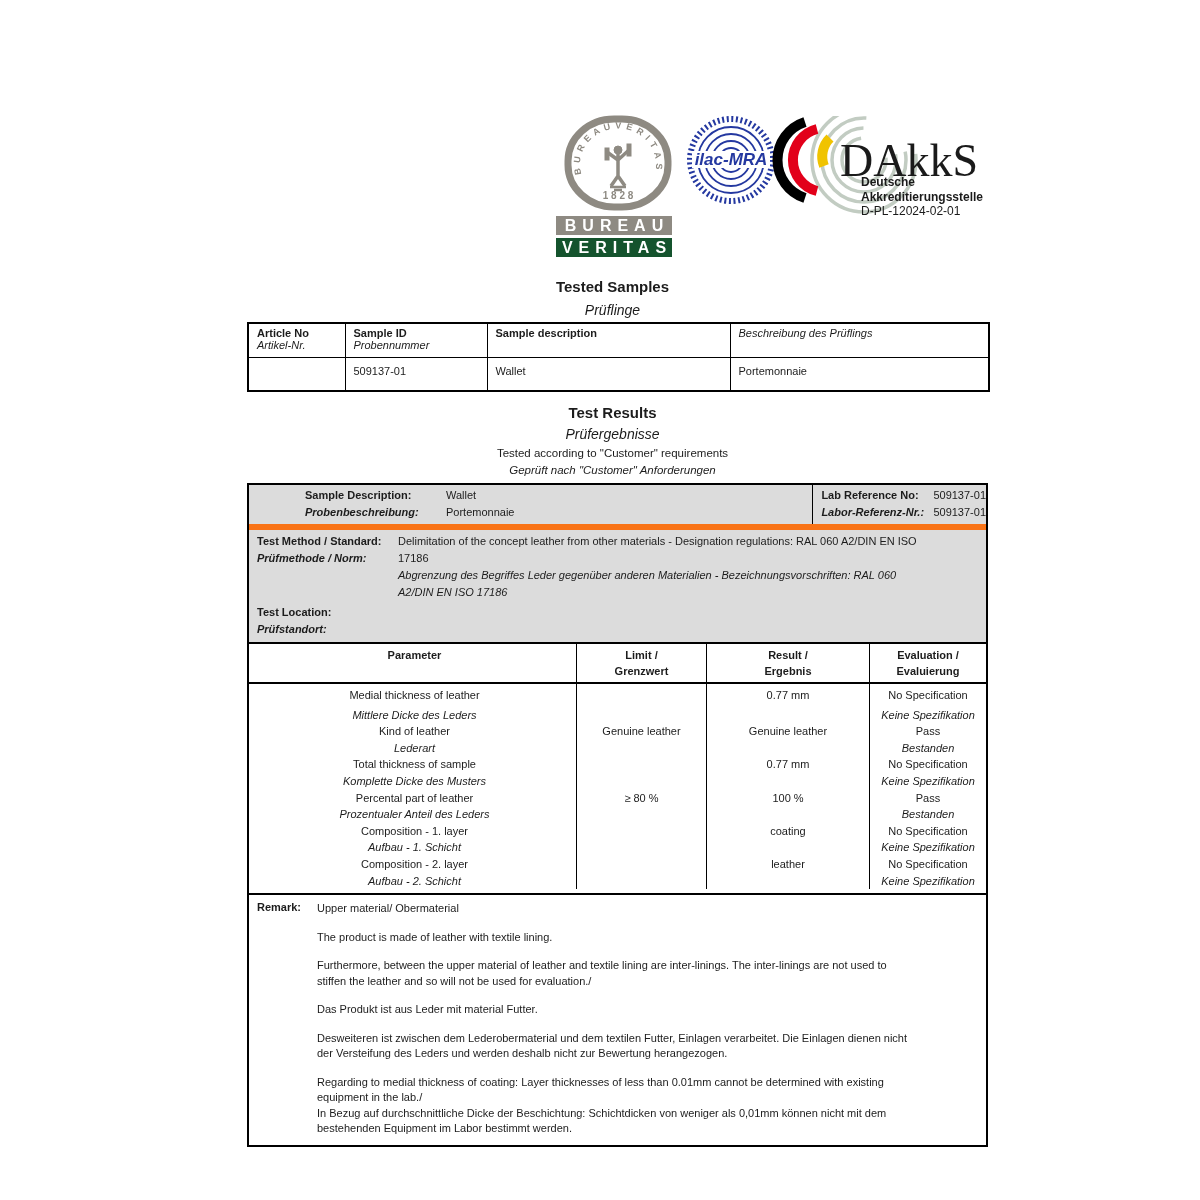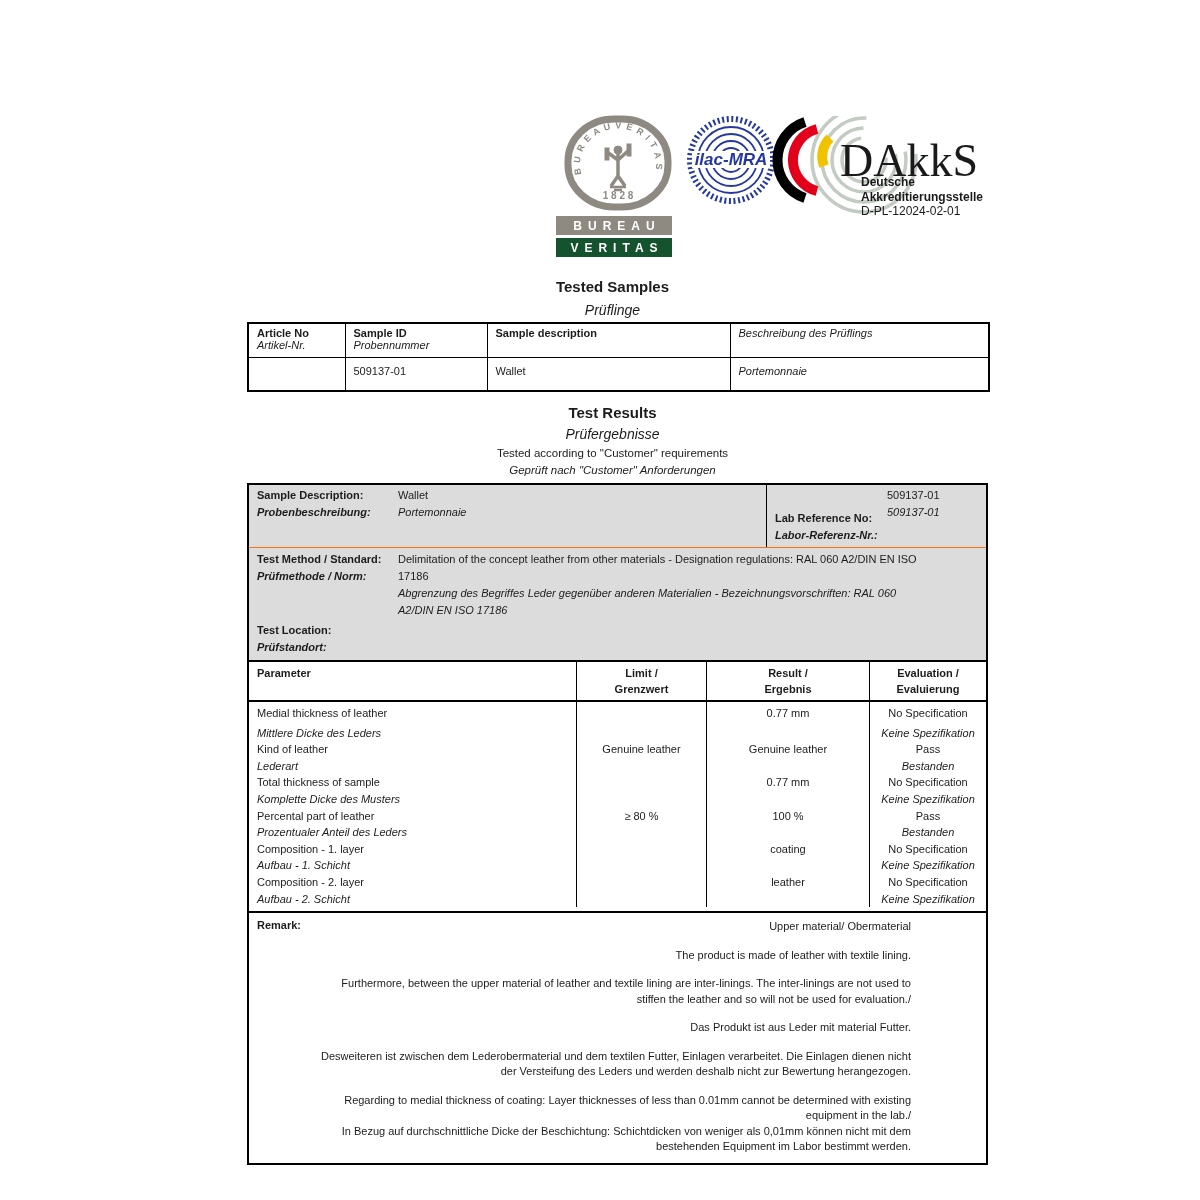--- a/index.html
+++ b/index.html
@@ -4,21 +4,21 @@
 <style>
   html,body{margin:0;padding:0;background:#ffffff;}
   .page{position:relative;width:1200px;height:1200px;background:#ffffff;
         font-family:"Liberation Sans",sans-serif;color:#1c1c1c;overflow:hidden;}
 
   
   .logos{position:absolute;top:0;left:0;width:1200px;height:270px;}
   #bv-emblem{position:absolute;left:560px;top:114px;}
   #bv-boxes{position:absolute;left:556px;top:216px;width:116px;}
   .bv-box{height:19px;margin-bottom:3px;display:flex;align-items:center;justify-content:center;
-          color:#fff;font-weight:bold;font-size:12px;letter-spacing:6px;text-indent:6px;}
+          color:#fff;font-weight:bold;font-size:16px;letter-spacing:6px;text-indent:6px;}
   .bv-box.bureau{background:#8e8a82;}
   .bv-box.veritas{background:#14532d;}
   #ilac-logo{position:absolute;left:686px;top:115px;}
   #dakks-logo{position:absolute;left:772px;top:116px;}
   #dakks-text{position:absolute;left:861px;top:175px;font-size:12px;line-height:14.5px;color:#1a1a1a;}
   #dakks-text .b{font-weight:bold;}
 
   
   .center-col{position:absolute;left:240px;width:745px;text-align:center;}
   .h-title{font-size:15px;font-weight:bold;}
@@ -28,57 +28,57 @@
 
   
   #samples-table{position:absolute;left:247px;top:322px;width:741px;border-collapse:collapse;
                  table-layout:fixed;font-size:11px;}
   #samples-table td{border:1px solid #000;padding:3px 8px;vertical-align:top;}
   #samples-table{border:2px solid #000;}
   #samples-table .hd-en{font-weight:bold;}
   #samples-table .hd-de{font-style:italic;}
   #samples-table tr.hdr td{height:27px;}
   #samples-table tr.dat td{height:22px;padding-top:7px;}
-  .it{font-style:italic;}
+  .it{}
 
   
   #results-box{position:absolute;left:247px;top:483px;width:741px;border:2px solid #000;
                font-size:11px;box-sizing:border-box;background:#fff;}
   .gray{background:#dcdcdc;}
-  .info-rowA{display:flex;border-bottom:1px solid #f97316;}
+  .info-rowA{display:flex;border-bottom:6px solid #f97316;padding-left:48px;}
   .info-rowA .left{width:509px;display:flex;padding:2px 0 3px 8px;}
   .info-rowA .right{flex:1;border-left:1px solid #000;display:flex;padding:2px 0 3px 8px;}
   .lbl-col{width:141px;flex-shrink:0;}
-  .lbl-col2{width:112px;flex-shrink:0;margin-top:23px;}
+  .lbl-col2{width:112px;flex-shrink:0;}
   .line{height:17px;line-height:17px;white-space:nowrap;}
   .bold{font-weight:bold;}
   .bi{font-weight:bold;font-style:italic;}
   .info-rowB{display:flex;padding:3px 0 1px 8px;}
   .info-rowC{display:flex;padding:2px 0 4px 8px;}
   .txt-col{width:520px;line-height:17px;}
   .txt-col .en{}
   .txt-col .de{font-style:italic;}
 
   
   .param-grid{display:grid;grid-template-columns:327px 130px 163px 117px;
               border-top:2px solid #000;background:#fff;}
   .pg-cell{padding:0 4px;}
-  .pg-cell.c1{padding-left:8px;text-align:left;}
+  .pg-cell.c1{padding-left:8px;text-align:center;}
   .pg-cell.c2,.pg-cell.c3,.pg-cell.c4{text-align:center;}
   .pg-cell.vline{border-left:1px solid #000;}
   .pg-head{font-weight:bold;line-height:16px;padding-top:3px;padding-bottom:3px;
            border-bottom:2px solid #000;}
   .pg-row{line-height:16.6px;height:16.6px;white-space:nowrap;overflow:visible;}
   .pg-row.de{font-style:italic;}
   .pg-row.first{padding-top:3px;height:19.6px;}
 
   
   .remark-row{display:flex;border-top:2px solid #000;padding:6px 18px 8px 8px;}
   .remark-label{width:60px;flex-shrink:0;font-weight:bold;}
-  .remark-body{width:594px;line-height:15.5px;text-align:right;}
+  .remark-body{width:594px;line-height:15.5px;}
   .remark-body p{margin:0 0 13px 0;}
   .remark-body p.no-gap{margin-bottom:0;}
 </style>
 </head>
 <body>
 
 <div class="page">
 
   <div class="logos">
 

